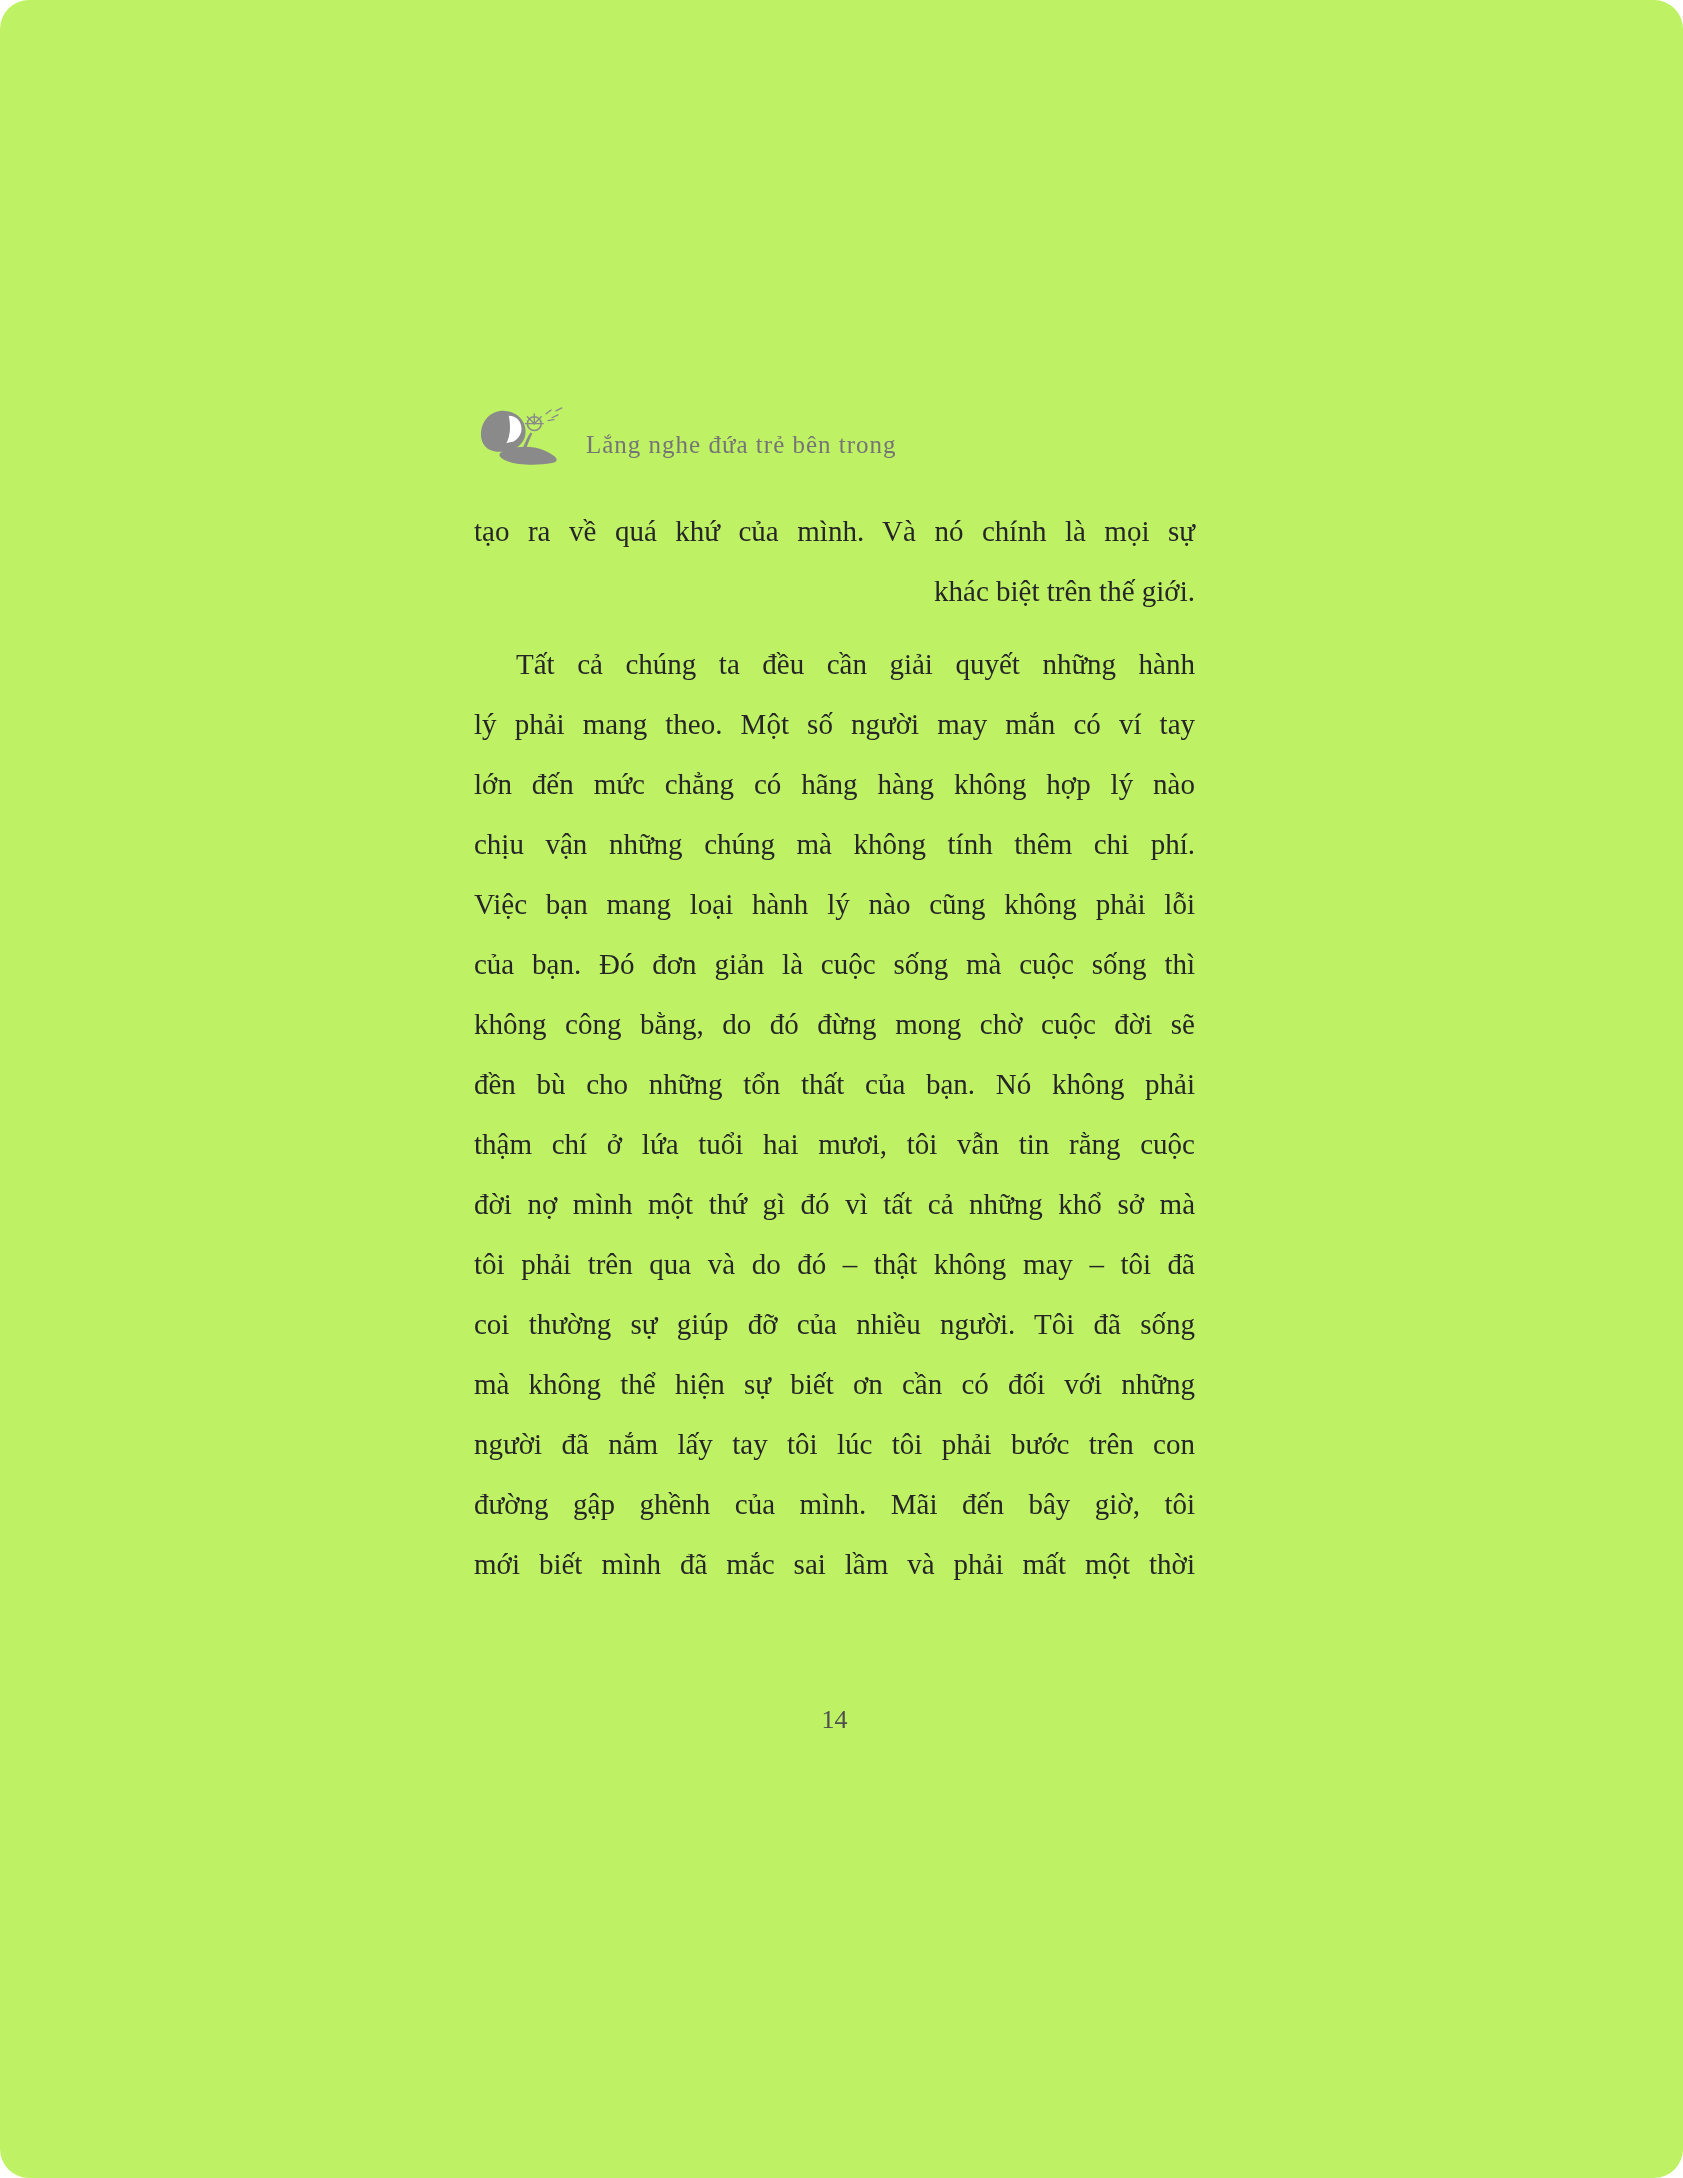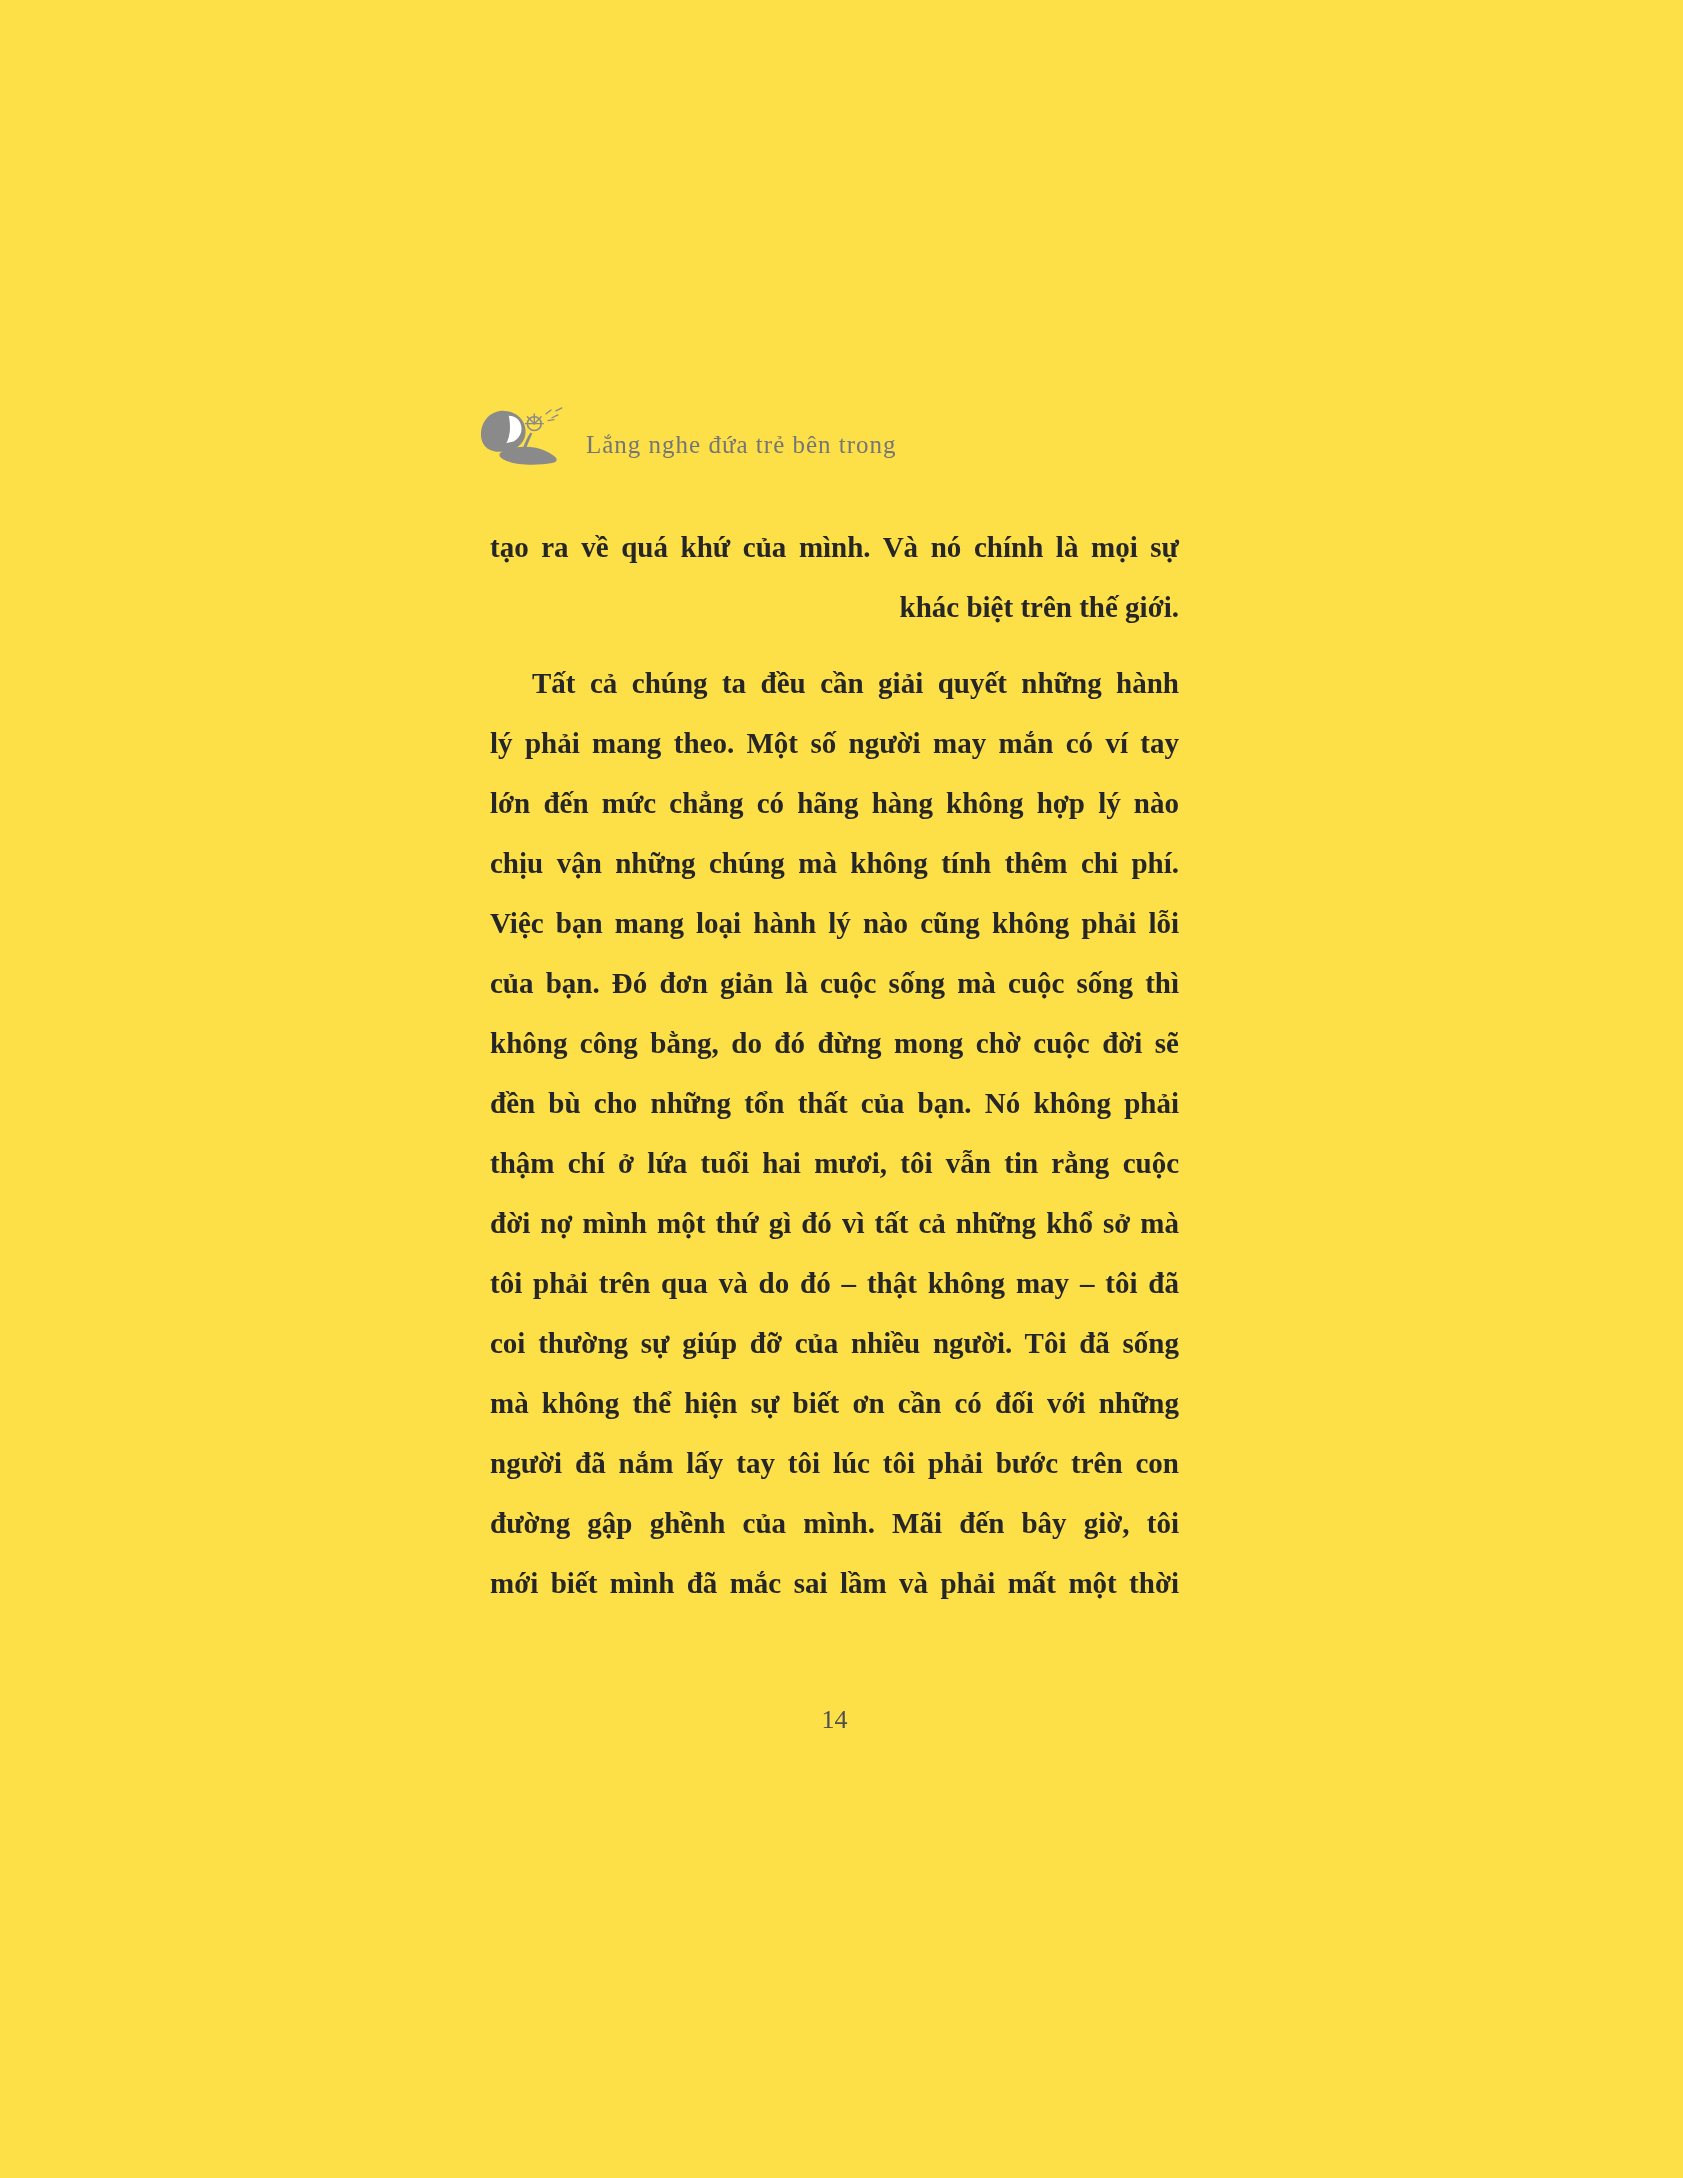--- a/index.html
+++ b/index.html
@@ -4,24 +4,25 @@
 <style>
   html, body {
     margin: 0;
     padding: 0;
     background: #ffffff;
   }
   #page {
     position: relative;
     width: 1683px;
     height: 2178px;
-    background: #fde047;
+    background: #bef264;
     font-family: "Liberation Serif", "DejaVu Serif", serif;
     color: #262626;
     overflow: hidden;
+    border-radius: 29px;
   }
   
   #header {
     position: absolute;
     left: 473px;
     top: 402px;
     width: 723px;
     height: 63px;
     display: flex;
     align-items: flex-end;
@@ -42,21 +43,21 @@
   
   #body-text {
     position: absolute;
     left: 474px;
     top: 501px;
     width: 721px;
     font-size: 29px;
     line-height: 60px;
     color: #262626;
   }
-  .paragraph { margin: 16px; font-weight: bold; }
+  .paragraph { margin: 0; }
   .paragraph + .paragraph { margin-top: 13px; }
   .line {
     width: 100%;
     white-space: nowrap;
     text-align: right;
   }
   .line.justify {
     white-space: normal;
     text-align: justify;
     text-align-last: justify;

